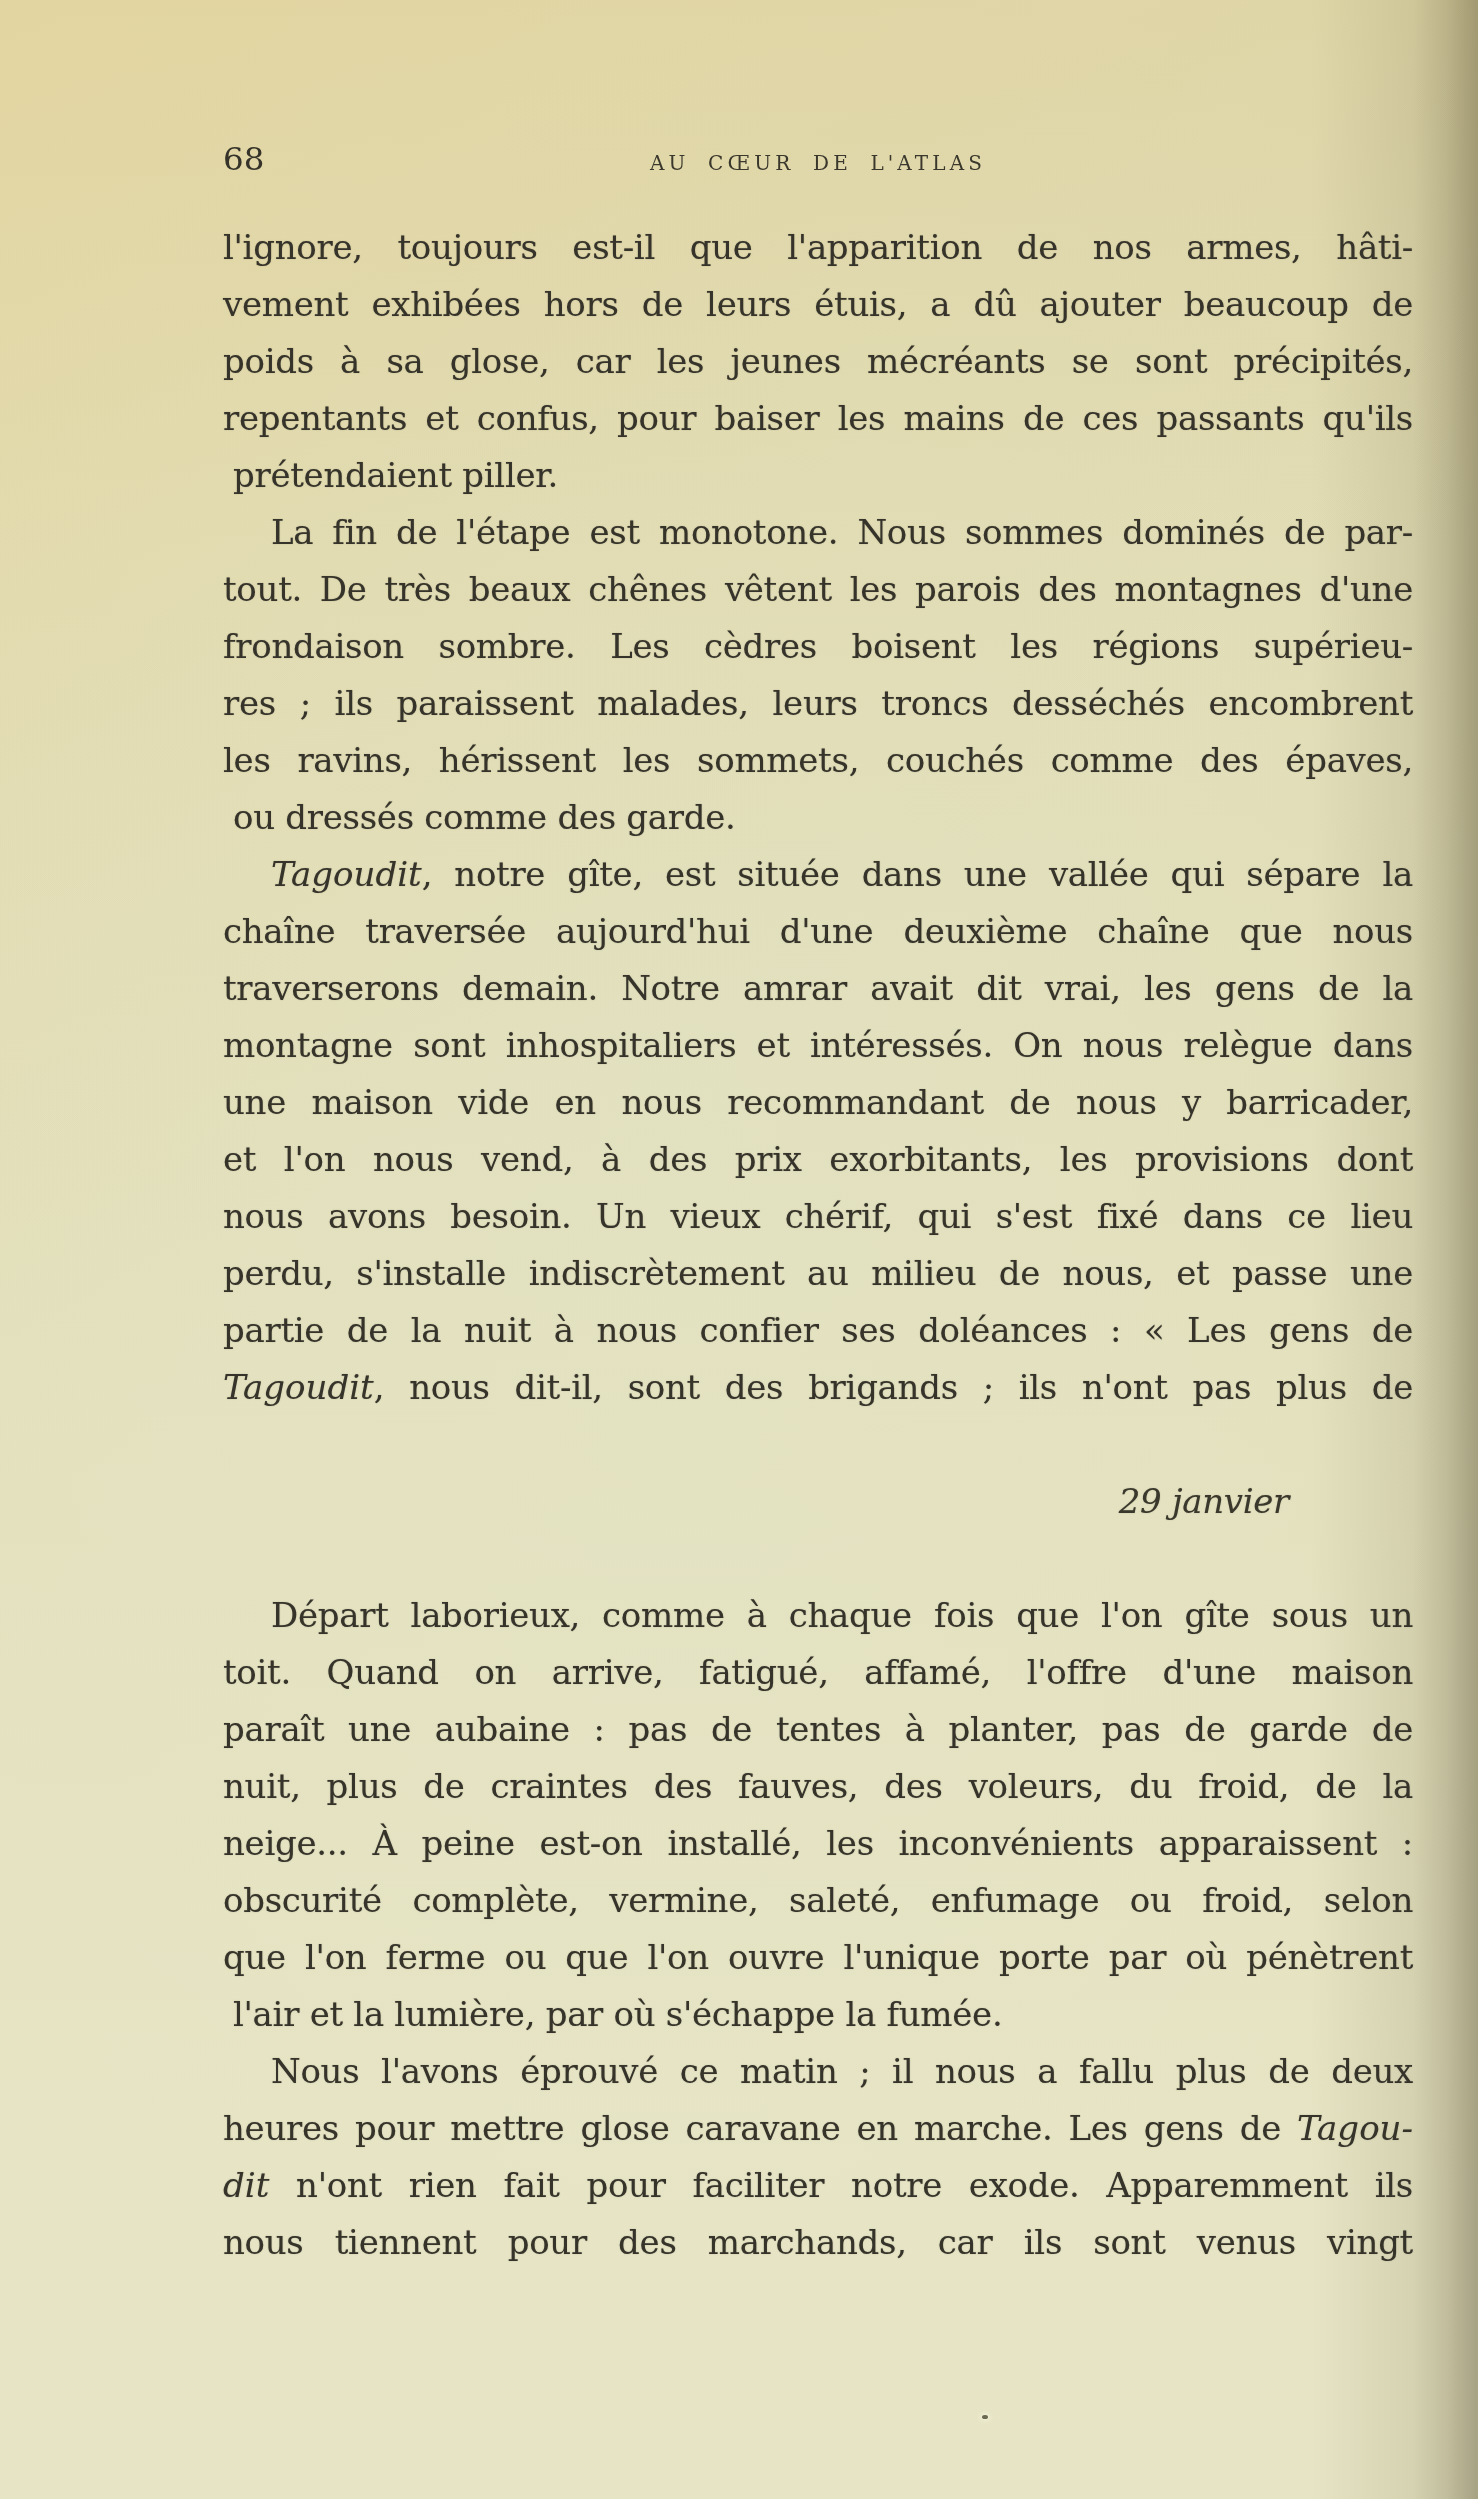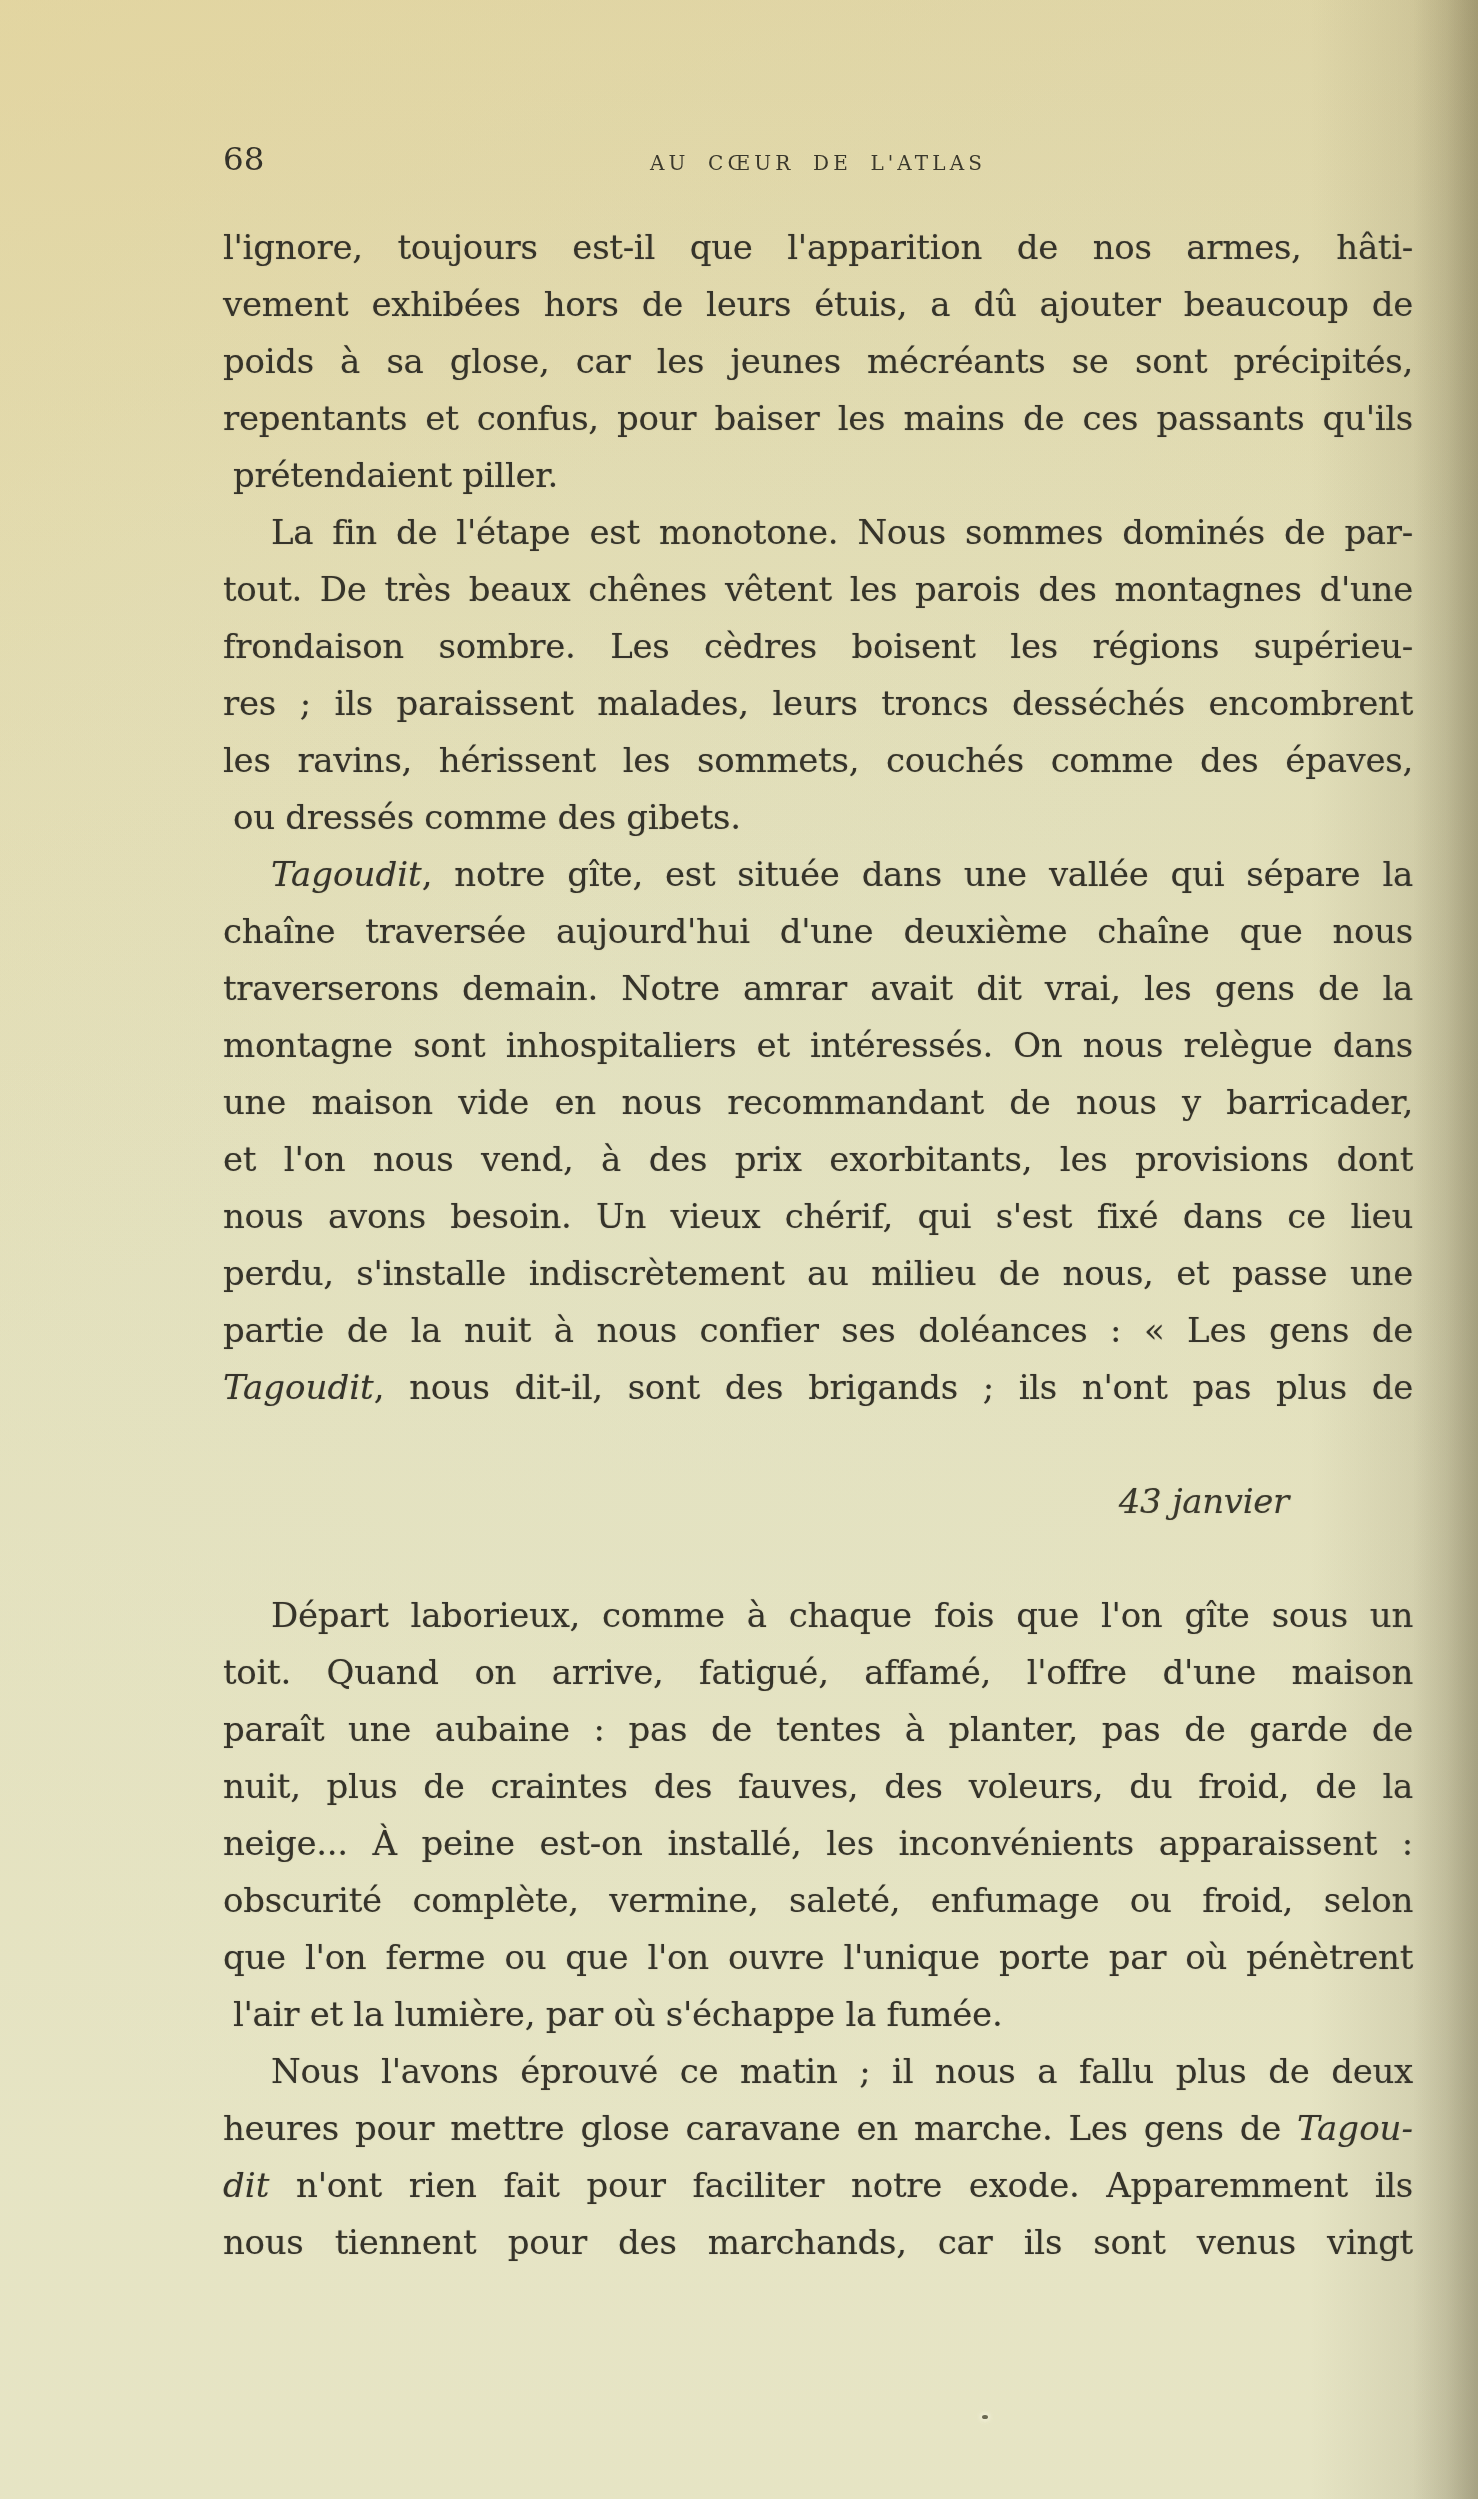--- a/index.html
+++ b/index.html
@@ -87,32 +87,32 @@
       <div class="line"><span>l'ignore, toujours est-il que l'apparition de nos armes, hâti-</span></div>
       <div class="line"><span>vement exhibées hors de leurs étuis, a dû ajouter beaucoup de</span></div>
       <div class="line"><span>poids à sa glose, car les jeunes mécréants se sont précipités,</span></div>
       <div class="line"><span>repentants et confus, pour baiser les mains de ces passants qu'ils</span></div>
       <div class="line end"><span>prétendaient piller.</span></div>
       <div class="line indent"><span>La fin de l'étape est monotone. Nous sommes dominés de par-</span></div>
       <div class="line"><span>tout. De très beaux chênes vêtent les parois des montagnes d'une</span></div>
       <div class="line"><span>frondaison sombre. Les cèdres boisent les régions supérieu-</span></div>
       <div class="line"><span>res ; ils paraissent malades, leurs troncs desséchés encombrent</span></div>
       <div class="line"><span>les ravins, hérissent les sommets, couchés comme des épaves,</span></div>
-      <div class="line end"><span>ou dressés comme des gibets.</span></div>
+      <div class="line end"><span>ou dressés comme des garde.</span></div>
       <div class="line indent"><i>Tagoudit</i><span>, notre gîte, est située dans une vallée qui sépare la</span></div>
       <div class="line"><span>chaîne traversée aujourd'hui d'une deuxième chaîne que nous</span></div>
       <div class="line"><span>traverserons demain. Notre amrar avait dit vrai, les gens de la</span></div>
       <div class="line"><span>montagne sont inhospitaliers et intéressés. On nous relègue dans</span></div>
       <div class="line"><span>une maison vide en nous recommandant de nous y barricader,</span></div>
       <div class="line"><span>et l'on nous vend, à des prix exorbitants, les provisions dont</span></div>
       <div class="line"><span>nous avons besoin. Un vieux chérif, qui s'est fixé dans ce lieu</span></div>
       <div class="line"><span>perdu, s'installe indiscrètement au milieu de nous, et passe une</span></div>
       <div class="line"><span>partie de la nuit à nous confier ses doléances : « Les gens de</span></div>
       <div class="line"><i>Tagoudit</i><span>, nous dit-il, sont des brigands ; ils n'ont pas plus de</span></div>
-      <div class="date-line">43 janvier</div>
+      <div class="date-line">29 janvier</div>
       <div class="line indent"><span>Départ laborieux, comme à chaque fois que l'on gîte sous un</span></div>
       <div class="line"><span>toit. Quand on arrive, fatigué, affamé, l'offre d'une maison</span></div>
       <div class="line"><span>paraît une aubaine : pas de tentes à planter, pas de garde de</span></div>
       <div class="line"><span>nuit, plus de craintes des fauves, des voleurs, du froid, de la</span></div>
       <div class="line"><span>neige... À peine est-on installé, les inconvénients apparaissent :</span></div>
       <div class="line"><span>obscurité complète, vermine, saleté, enfumage ou froid, selon</span></div>
       <div class="line"><span>que l'on ferme ou que l'on ouvre l'unique porte par où pénètrent</span></div>
       <div class="line end"><span>l'air et la lumière, par où s'échappe la fumée.</span></div>
       <div class="line indent"><span>Nous l'avons éprouvé ce matin ; il nous a fallu plus de deux</span></div>
       <div class="line"><span>heures pour mettre glose caravane en marche. Les gens de </span><i>Tagou-</i></div>

